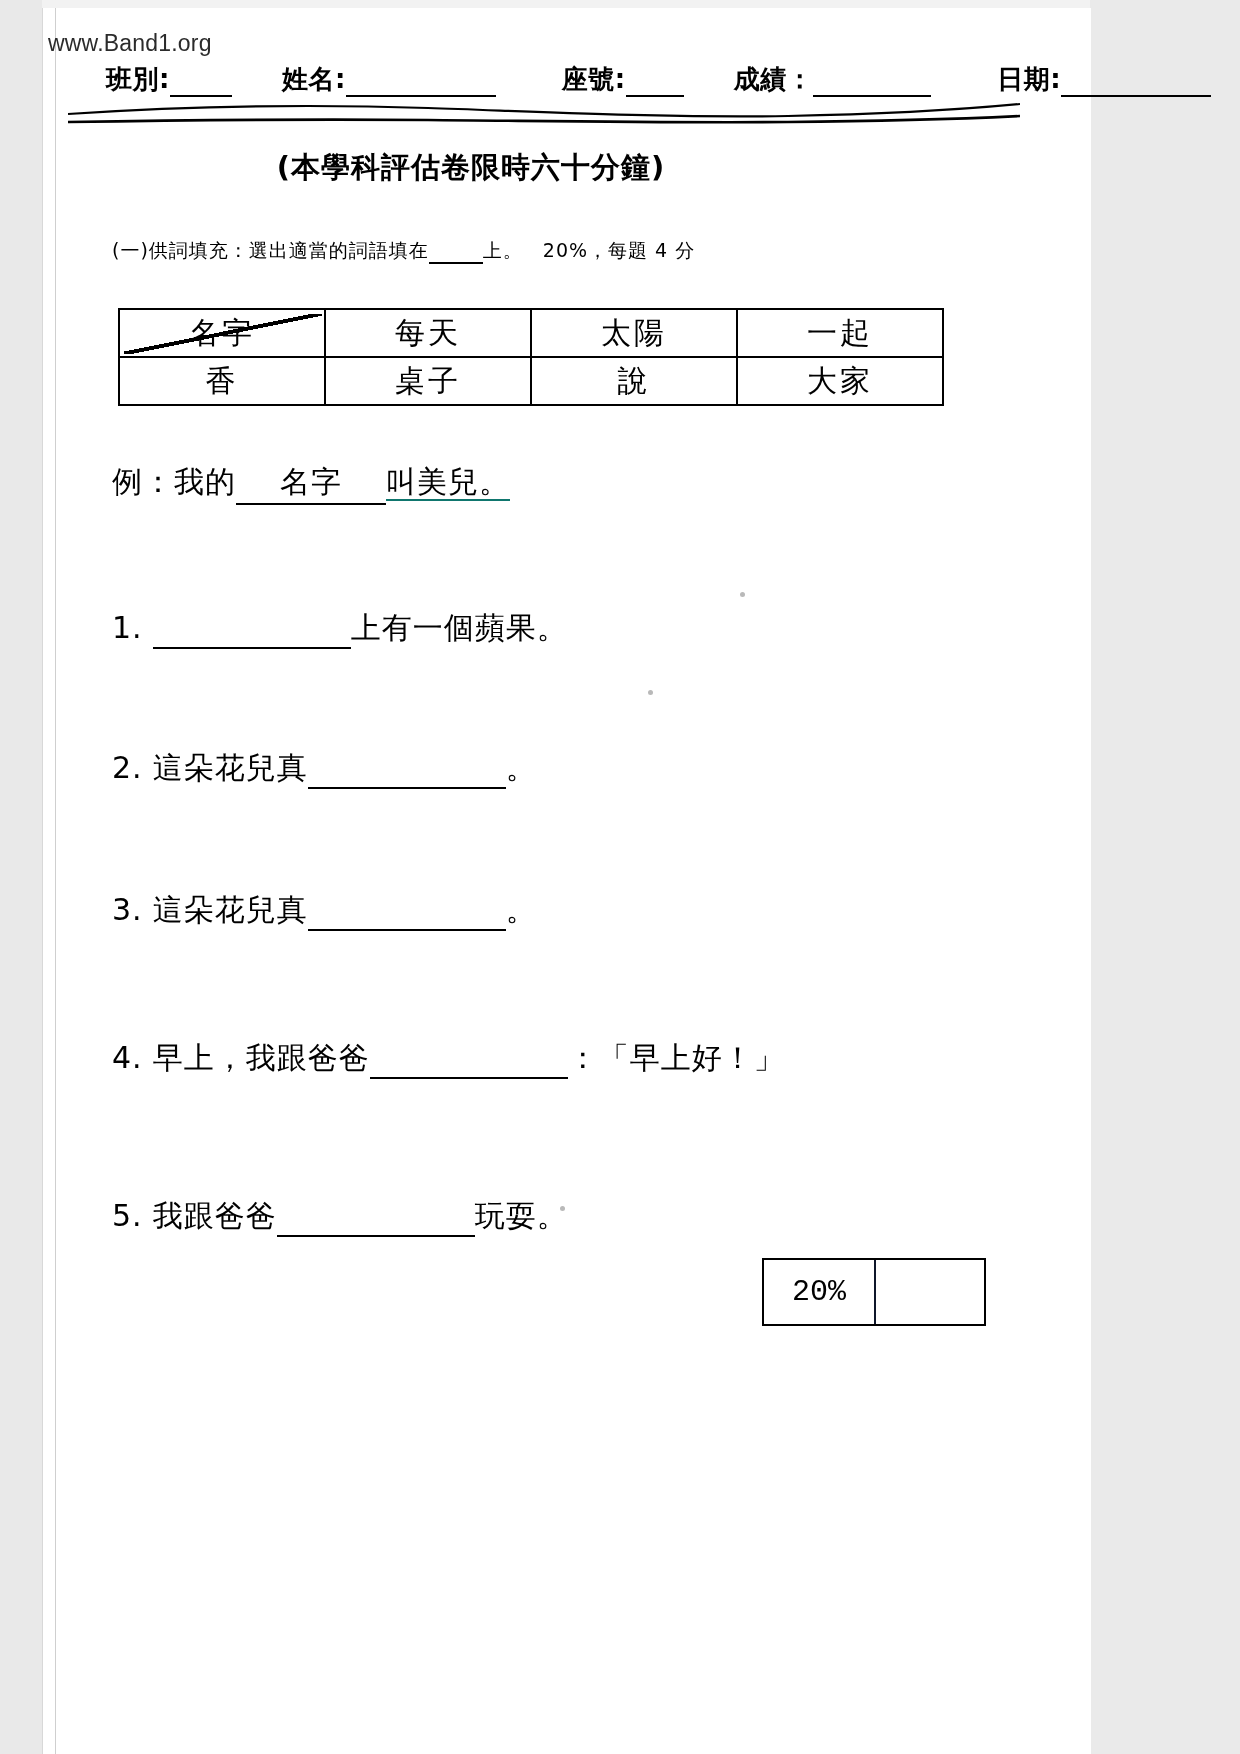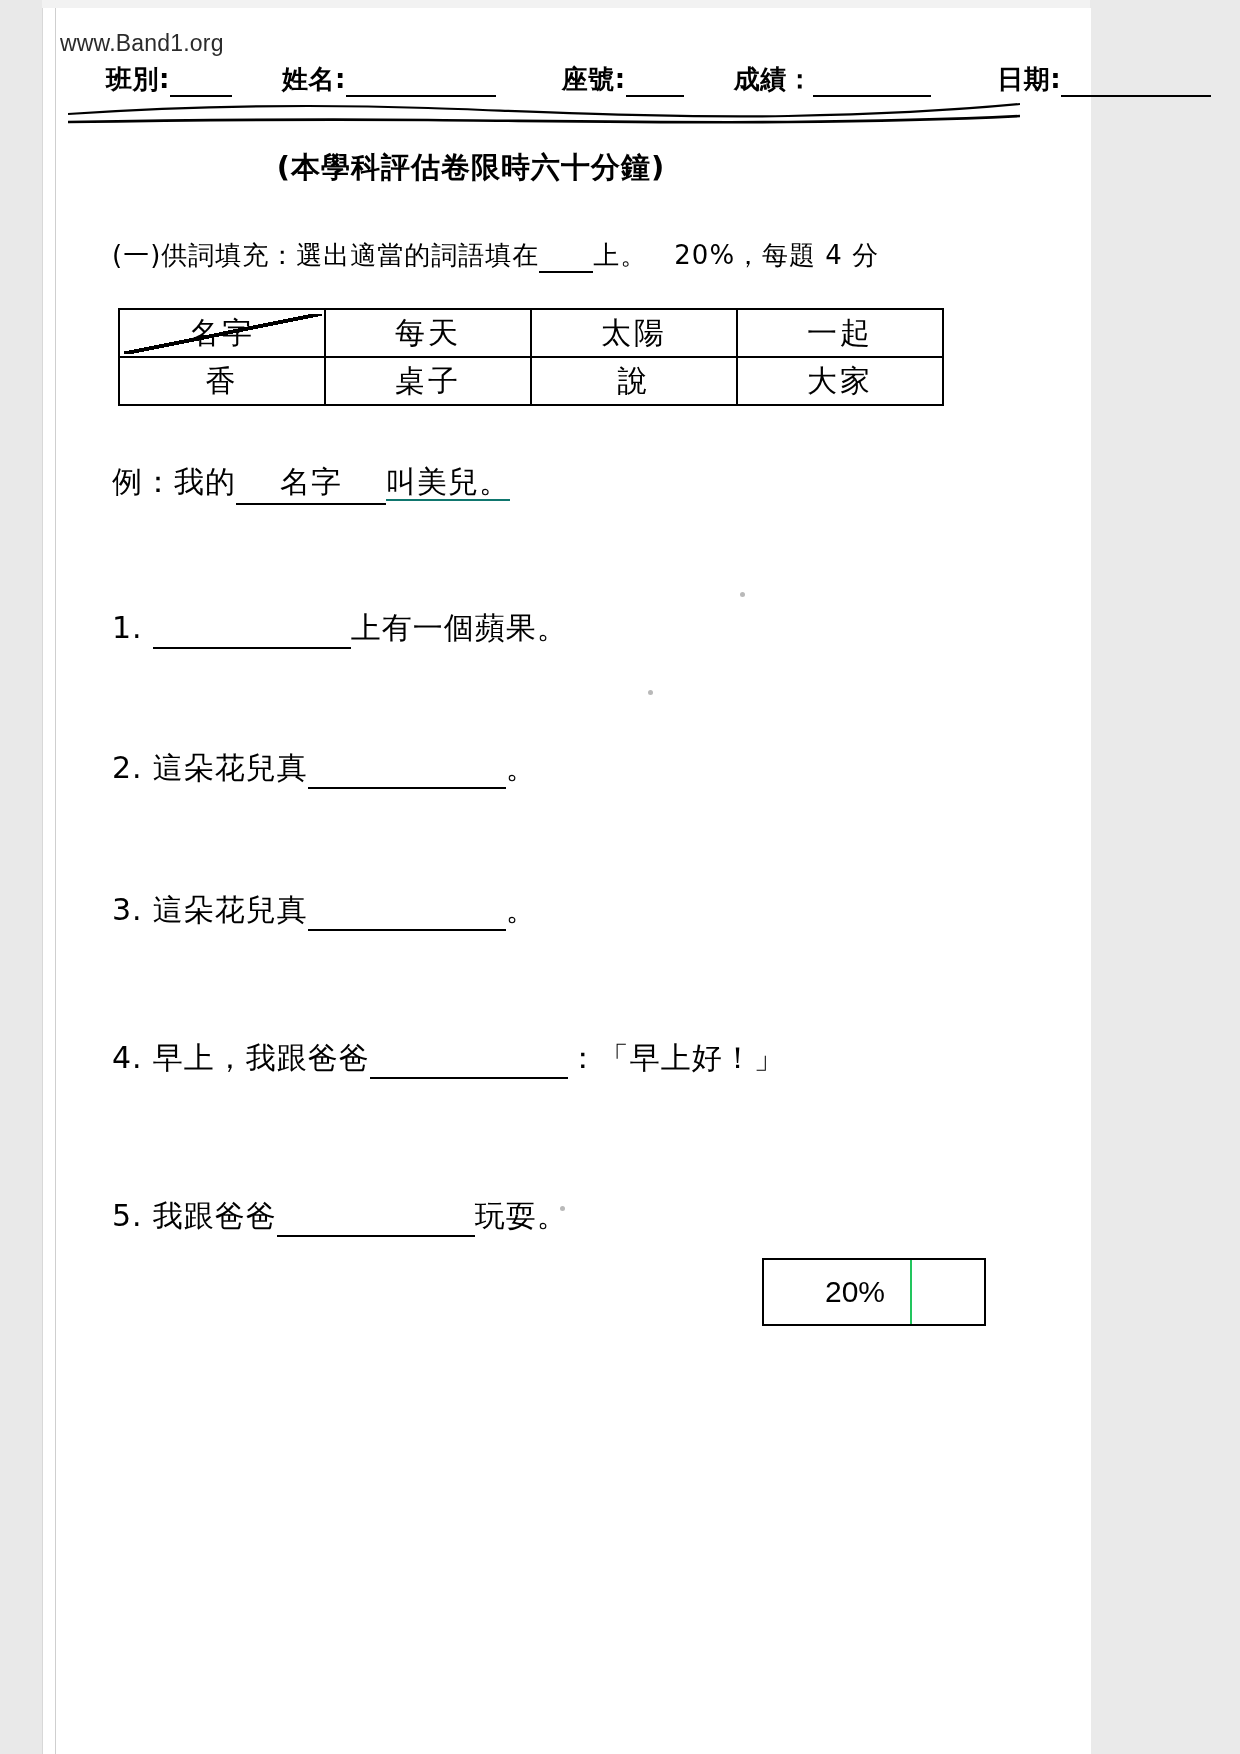--- a/index.html
+++ b/index.html
@@ -55,21 +55,20 @@
   }
 
   .watermark {
     position: absolute;
     left: 48px;
     top: 30px;
     font-family: "Liberation Sans", sans-serif;
     font-size: 23px;
     color: #2b2b2b;
     letter-spacing: 0.2px;
-    margin-left: 12px;
   }
 
   
   .header-row {
     position: absolute;
     left: 78px;
     top: 62px;
     width: 940px;
     font-size: 26px;
     font-weight: bold;
@@ -104,21 +103,21 @@
     font-size: 29px;
     font-weight: bold;
     font-family: "DejaVu Sans", sans-serif;
     letter-spacing: 1px;
   }
 
   .section-head {
     position: absolute;
     left: 112px;
     top: 238px;
-    font-size: 26px;
+    font-size: 19px;
     font-family: "DejaVu Sans", sans-serif;
     white-space: nowrap;
     letter-spacing: 1px;
   }
   .section-head .blank-short {
     display: inline-block;
     width: 54px;
     border-bottom: 2px solid #000;
     height: 24px;
     vertical-align: bottom;
@@ -197,27 +196,26 @@
     position: absolute;
     left: 762px;
     top: 1258px;
     width: 220px;
     height: 64px;
     border: 2px solid #000;
     display: flex;
   }
   .score-box .val {
     flex: 0 0 110px;
-    border-right: 2px solid #22c55e;
+    border-right: 2px solid #0f172a;
     display: flex;
     align-items: center;
     justify-content: center;
     font-size: 30px;
-    font-family: Liberation Sans, sans-serif;
-    margin-left: 36px;
+    font-family: Liberation Mono, monospace;
   }
   .score-box .empty { flex: 1; }
 
   .speck { position: absolute; background: #b9b9b9; border-radius: 50%; }
 </style>
 </head>
 <body>
 
 <div class="page-bg"></div>
 <div class="shade-left"></div>

